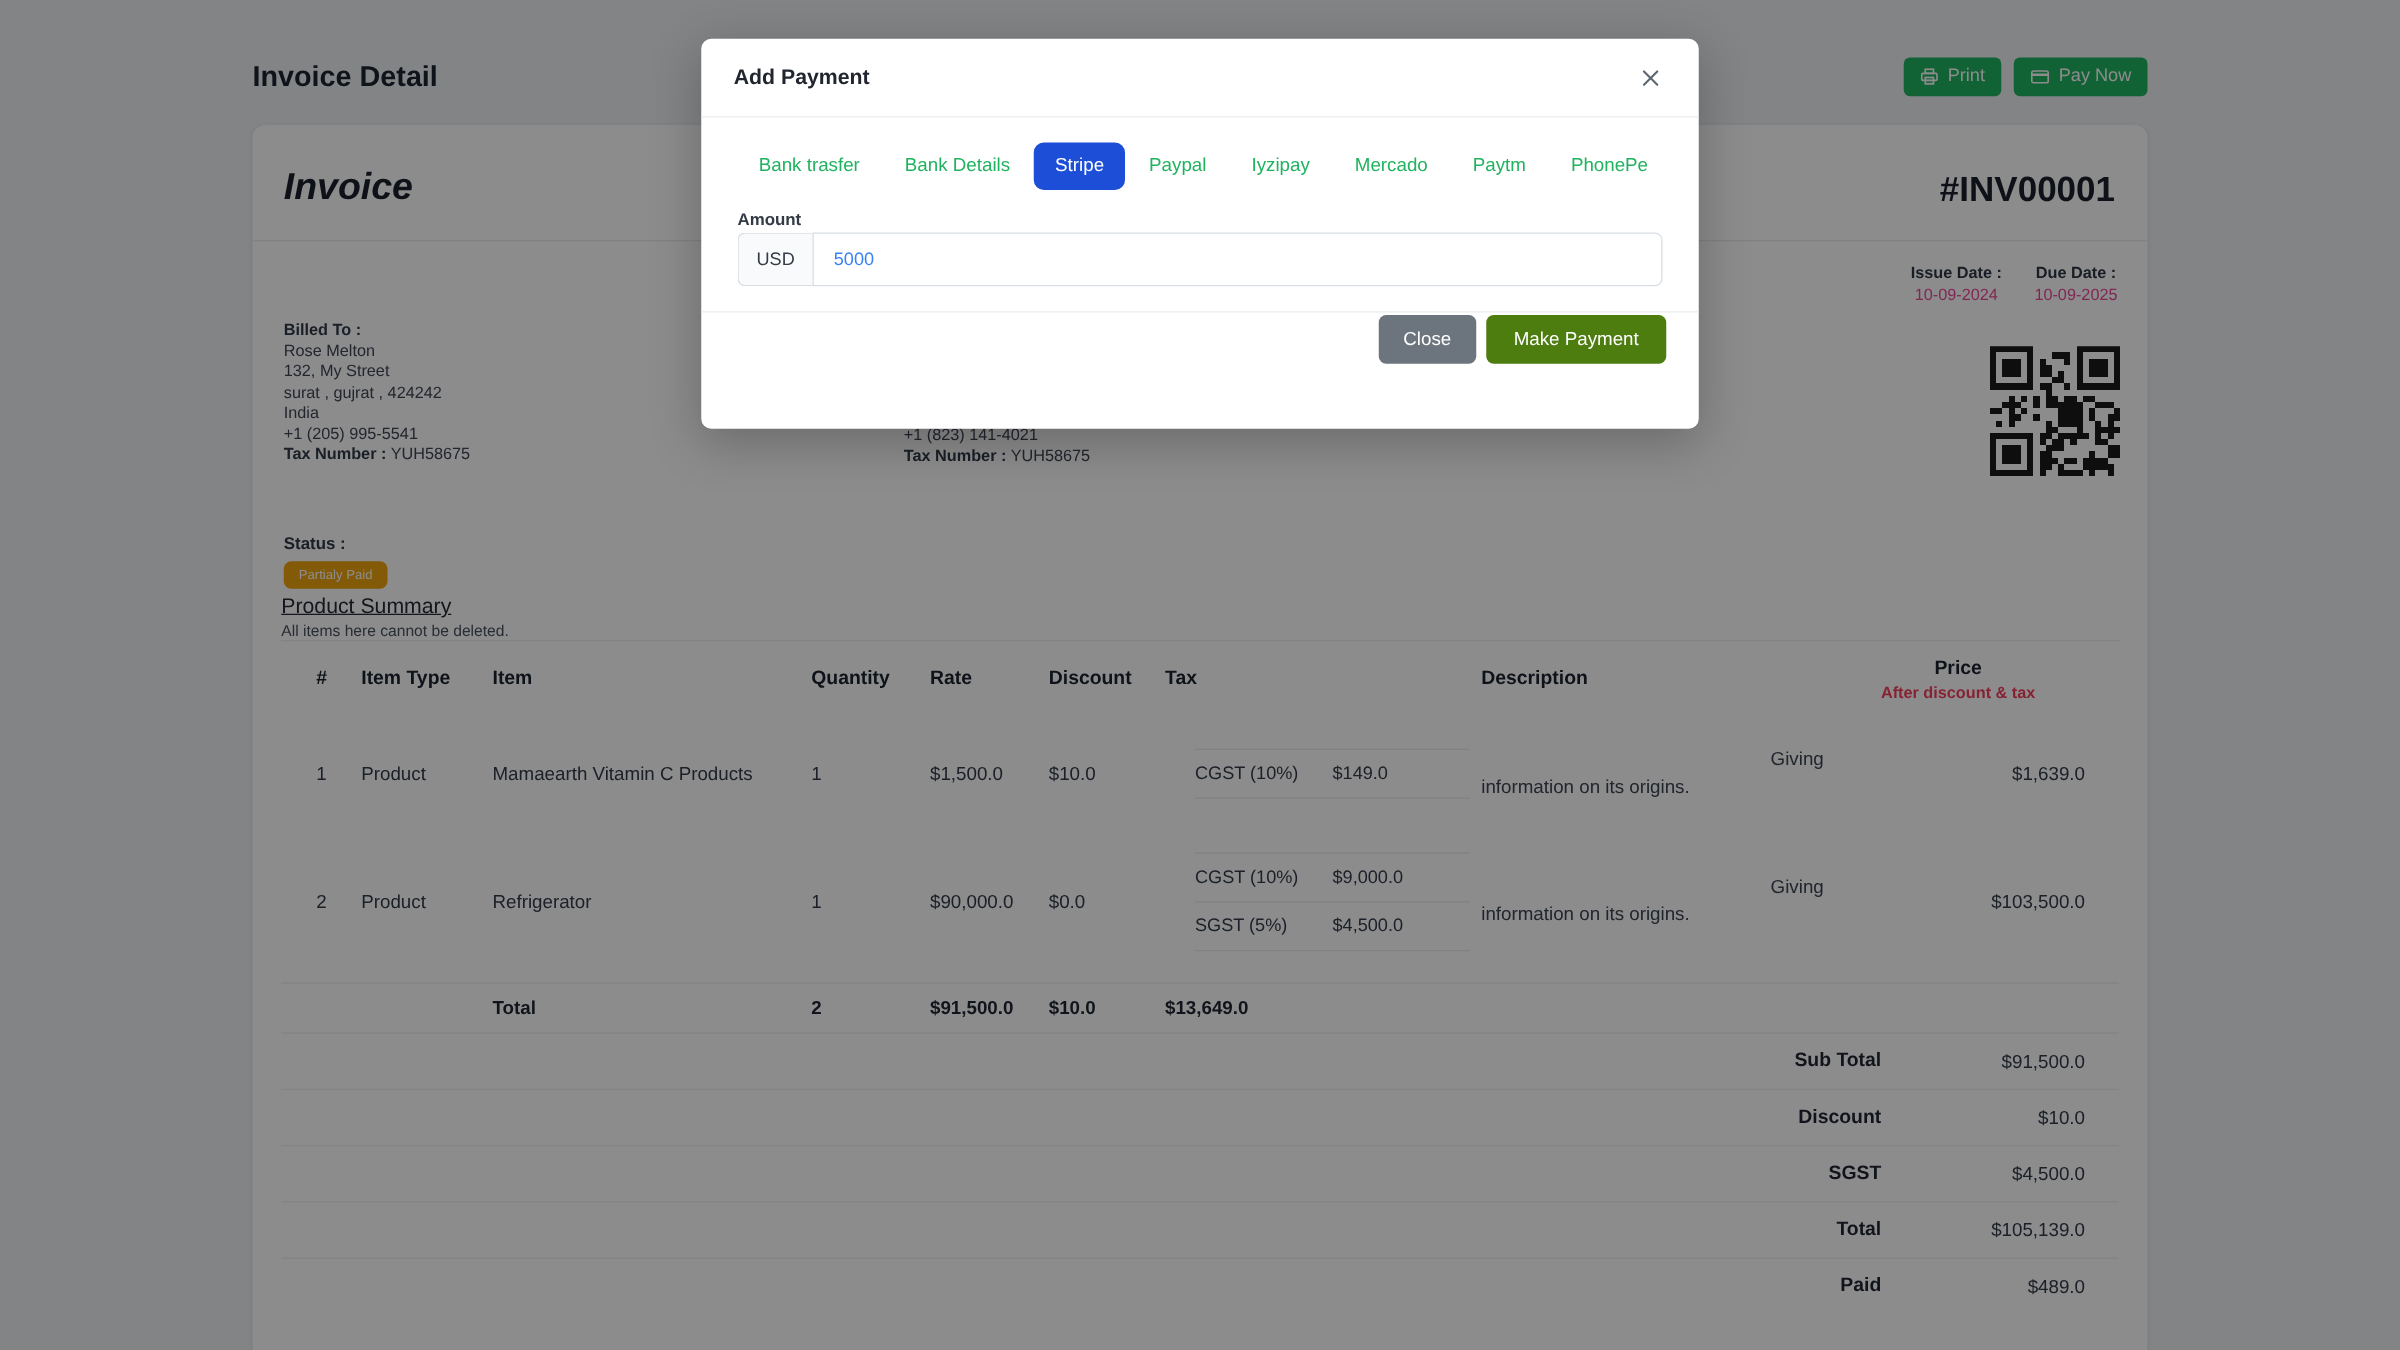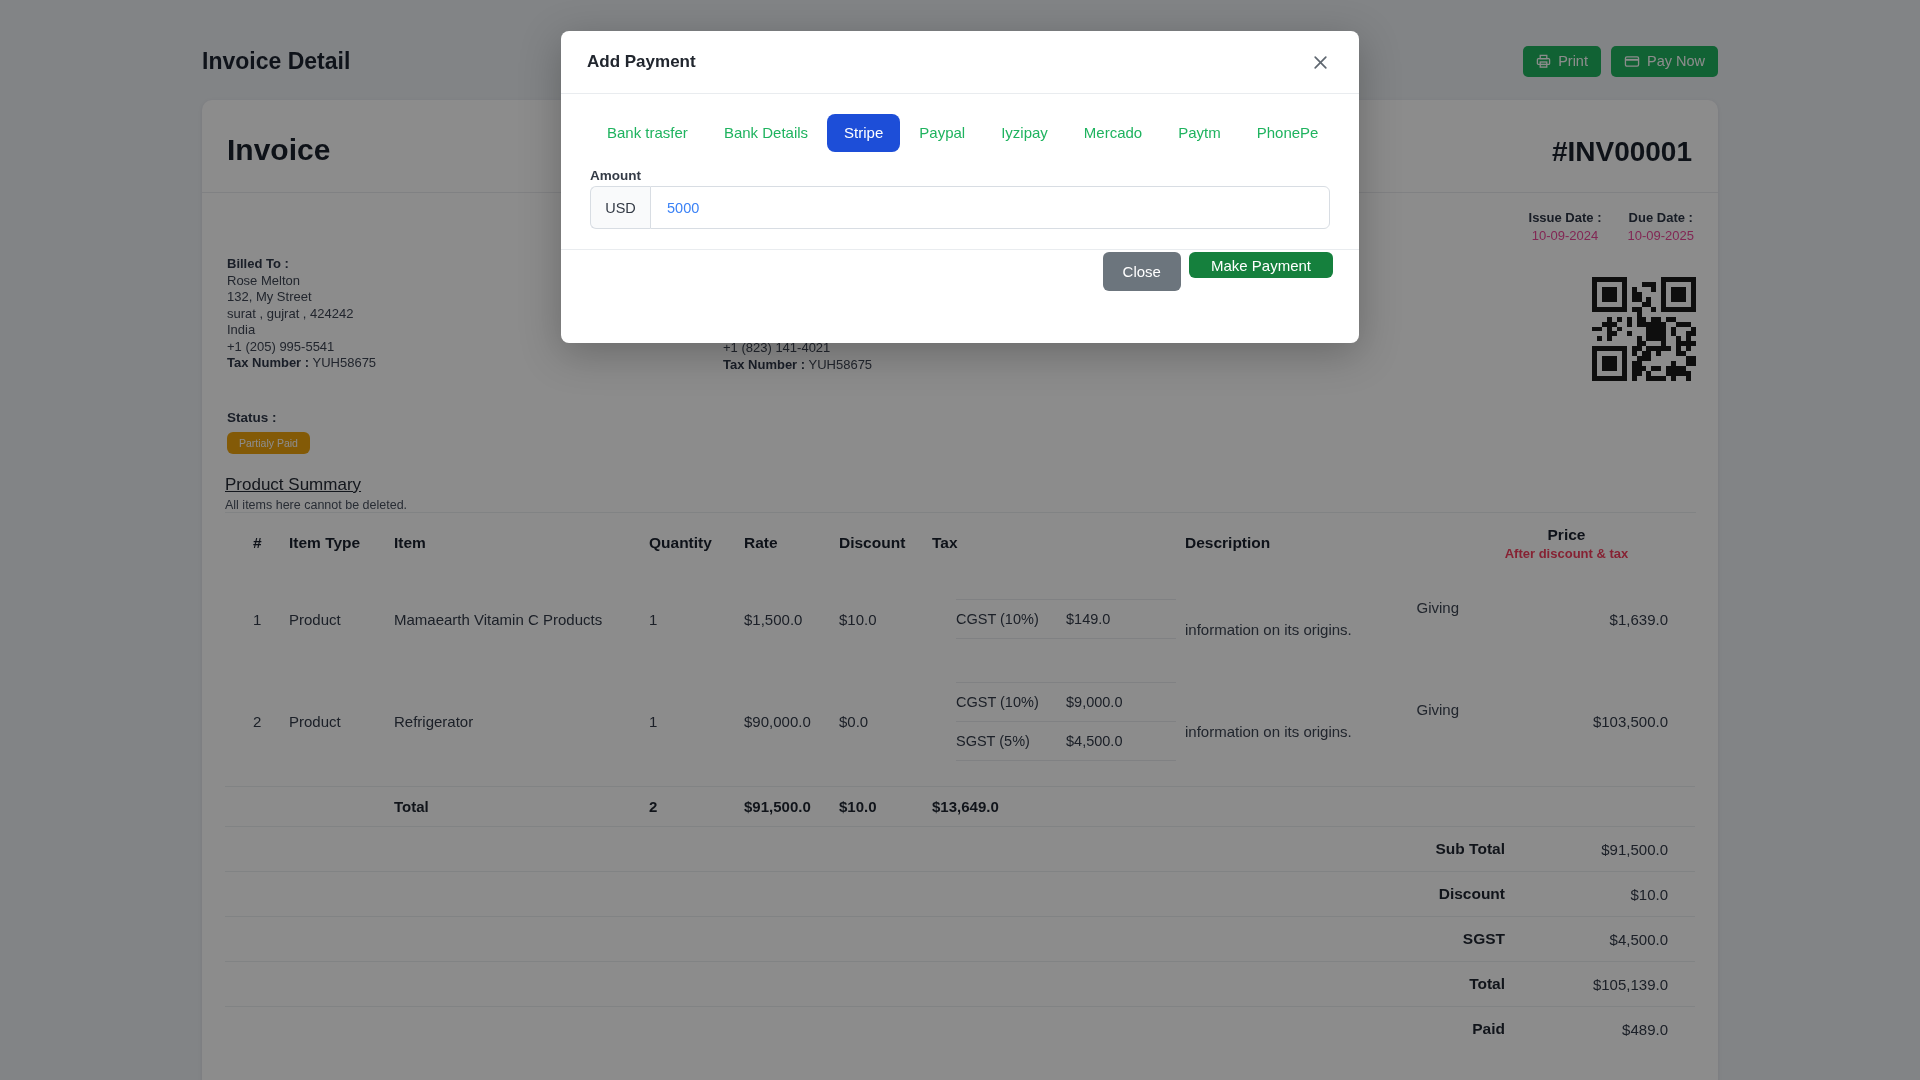--- a/index.html
+++ b/index.html
@@ -13,39 +13,39 @@
   .page-title { font-size:23px; font-weight:700; color:#1d2430; }
   .header-actions { display:flex; gap:10px;padding-left:11px; }
   .btn-green-sm { display:flex; align-items:center; gap:7px; background:#1fb35f; color:#fff;
                   border:none; border-radius:5px; height:31px; padding:0 13px; font-size:14.5px;
                   font-family:inherit; cursor:pointer; }
   .btn-green-sm svg { display:block; }
 
   .card { position:absolute; left:202px; top:100px; width:1516px; height:1020px;
           background:#ffffff; border-radius:10px; box-shadow:0 1px 4px rgba(20,30,50,.08); }
 
-  .inv-heading { position:absolute; left:25px; top:33px; font-size:30px; font-weight:700; color:#1b212c; }
+  .inv-heading { position:absolute; left:25px; top:33px; font-size:30px; font-weight:700; color:#1b212c;font-style:italic; }
   .inv-number  { position:absolute; right:26px; top:36px; font-size:28px; font-weight:700; color:#1b212c; }
   .head-divider { position:absolute; left:0; right:0; top:92px; border-top:1px solid #e9ecef; }
 
   .meta-dates { position:absolute; right:24px; top:110px; display:flex; gap:26px; }
   .meta-col { text-align:center; }
   .meta-label { font-size:13px; font-weight:700; color:#2d3645; }
   .meta-value { font-size:13px; color:#ec4899; margin-top:3px; }
 
   .billed { position:absolute; left:25px; top:156px; font-size:13px; color:#3f4654; line-height:16.5px; }
   .blk-label { font-weight:700; color:#30394a; }
   .addr-line { }
   .tax-line b { font-weight:700; color:#30394a; }
 
   .shipped { position:absolute; left:521px; top:240px; font-size:13px; color:#3f4654; line-height:16.5px; }
 
   .qr { position:absolute; right:22px; top:177px; width:104px; height:104px; }
 
-  .status-wrap { position:absolute; left:25px; top:310px; }
+  .status-wrap { position:absolute; left:25px; top:327px; }
   .status-label { font-size:13.5px; font-weight:700; color:#30394a; }
   .status-badge { display:inline-block; margin-top:7px; background:#efa50e; color:#fff;
                   font-size:10.5px; border-radius:6px; padding:6px 12px; line-height:10px;text-align:right; }
 
   .ps-title { position:absolute; left:23px; top:375px; font-size:17px; font-weight:500; color:#252b36;text-decoration:underline; }
   .ps-note  { position:absolute; left:23px; top:398px; font-size:12.5px; color:#4a5260; }
   .ps-divider { position:absolute; left:23px; right:22px; top:412px; border-top:1px solid #eceef1; }
 
   .table-area { position:absolute; left:0; right:0; top:418px; }
   .trow { display:grid; grid-template-columns:36px 105px 255px 95px 95px 93px 253px 280px 1fr;
@@ -100,21 +100,21 @@
   .ig-prefix { width:60px; background:#f9fafb; border:1px solid #d8dde3; border-right:none;
                border-radius:6px 0 0 6px; display:flex; align-items:center; justify-content:center;
                font-size:14.5px; color:#343b46; }
   .ig-input { flex:1; border:1px solid #d8dde3; border-radius:0 6px 6px 0; font-family:inherit;
               font-size:14.5px; color:#3b82f6; padding:0 16px; outline:none; }
 
   .modal-footer-line { position:absolute; left:0; right:0; top:218px; border-top:1px solid #e9ecef; }
   .modal-footer { position:absolute; right:26px; top:221px; display:flex; gap:8px; }
   .btn-close-gray { background:#6c757d; color:#fff; border:none; border-radius:6px; height:39px;
                     padding:0 20px; font-size:15px; font-family:inherit; cursor:pointer; }
-  .btn-make-payment { background:#15803d; color:#fff; border:none; border-radius:6px; height:26px;
+  .btn-make-payment { background:#4d7c0f; color:#fff; border:none; border-radius:6px; height:39px;
                       padding:0 22px; font-size:15px; font-family:inherit; cursor:pointer; }
 </style>
 </head>
 <body>
 
 <div class="stage">
 
   <div class="page-header">
     <div class="page-title">Invoice Detail</div>
     <div class="header-actions">

